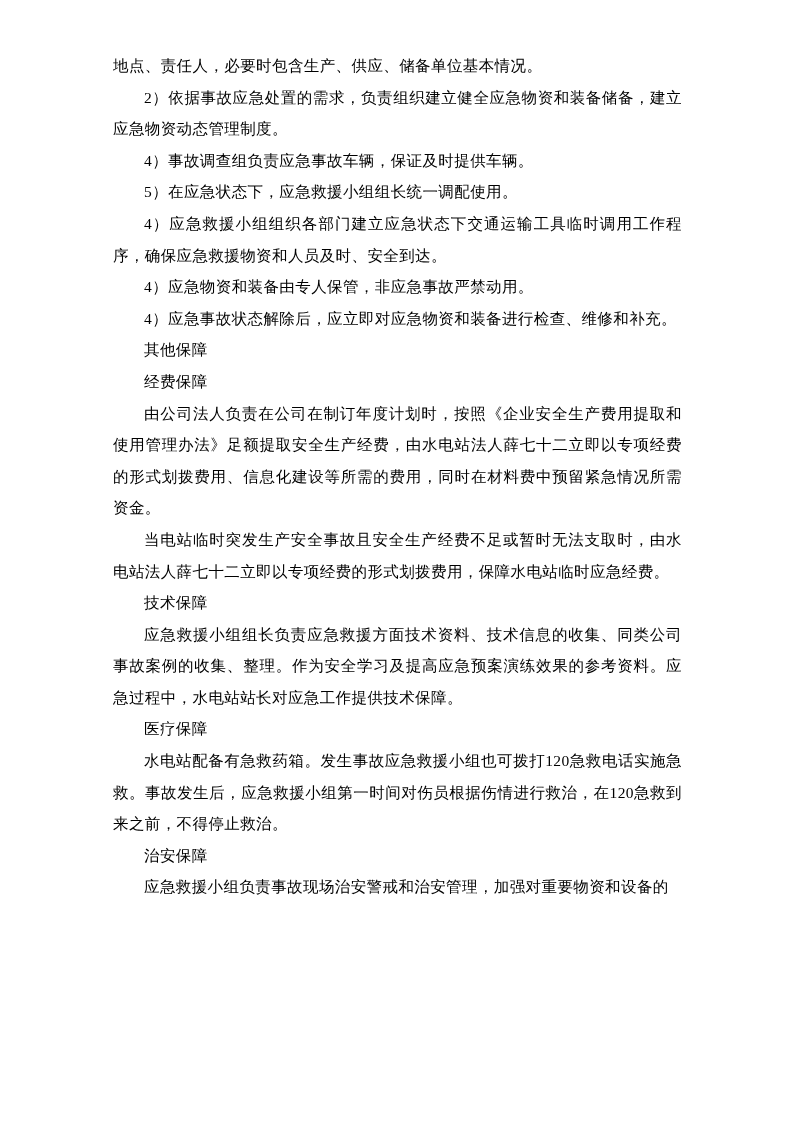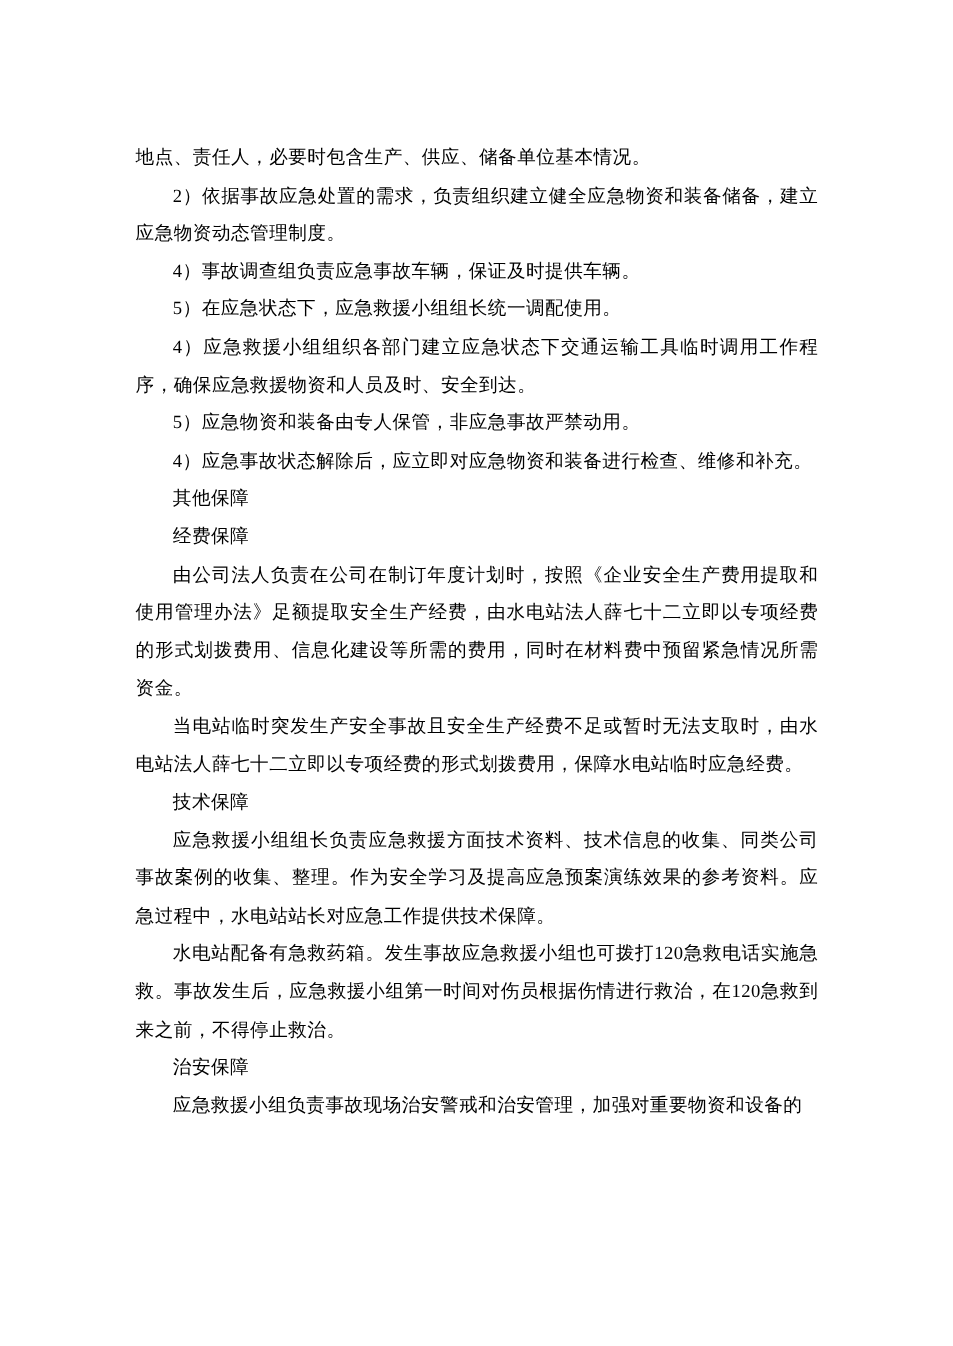--- a/index.html
+++ b/index.html
@@ -7,21 +7,21 @@
     padding: 0;
     background: #ffffff;
   }
   .page {
     position: relative;
     width: 794px;
     height: 1122px;
     margin: 0 auto;
     background: #ffffff;
     box-sizing: border-box;
-    padding: 116px 112px 0 113px;
+    padding: 50px 112px 0 113px;
     overflow: hidden;
     font-family: "Liberation Serif", "DejaVu Serif", serif;
     color: #000000;
   }
   .doc-body {
     width: 100%;
   }
   p.para {
     margin: 0;
     padding: 0;
@@ -40,25 +40,26 @@
 </head>
 <body>
 
 <div class="page">
   <div class="doc-body">
       <p class="para">地点、责任人，必要时包含生产、供应、储备单位基本情况。</p>
       <p class="para indent">2）依据事故应急处置的需求，负责组织建立健全应急物资和装备储备，建立应急物资动态管理制度。</p>
       <p class="para indent">4）事故调查组负责应急事故车辆，保证及时提供车辆。</p>
       <p class="para indent">5）在应急状态下，应急救援小组组长统一调配使用。</p>
       <p class="para indent">4）应急救援小组组织各部门建立应急状态下交通运输工具临时调用工作程序，确保应急救援物资和人员及时、安全到达。</p>
-      <p class="para indent">5）应急物资和装备由专人保管，非应急事故严禁动用。</p>
+      <p class="para indent">4）应急物资和装备由专人保管，非应急事故严禁动用。</p>
       <p class="para indent">4）应急事故状态解除后，应立即对应急物资和装备进行检查、维修和补充。</p>
       <p class="para indent">其他保障</p>
       <p class="para indent">经费保障</p>
       <p class="para indent">由公司法人负责在公司在制订年度计划时，按照《企业安全生产费用提取和使用管理办法》足额提取安全生产经费，由水电站法人薛七十二立即以专项经费的形式划拨费用、信息化建设等所需的费用，同时在材料费中预留紧急情况所需资金。</p>
       <p class="para indent">当电站临时突发生产安全事故且安全生产经费不足或暂时无法支取时，由水电站法人薛七十二立即以专项经费的形式划拨费用，保障水电站临时应急经费。</p>
       <p class="para indent">技术保障</p>
       <p class="para indent">应急救援小组组长负责应急救援方面技术资料、技术信息的收集、同类公司事故案例的收集、整理。作为安全学习及提高应急预案演练效果的参考资料。应急过程中，水电站站长对应急工作提供技术保障。</p>
+      <p class="para indent">医疗保障</p>
       <p class="para indent">水电站配备有急救药箱。发生事故应急救援小组也可拨打120急救电话实施急救。事故发生后，应急救援小组第一时间对伤员根据伤情进行救治，在120急救到来之前，不得停止救治。</p>
       <p class="para indent">治安保障</p>
       <p class="para indent">应急救援小组负责事故现场治安警戒和治安管理，加强对重要物资和设备的</p>
     </div>
 </div>
 
 </body></html>

